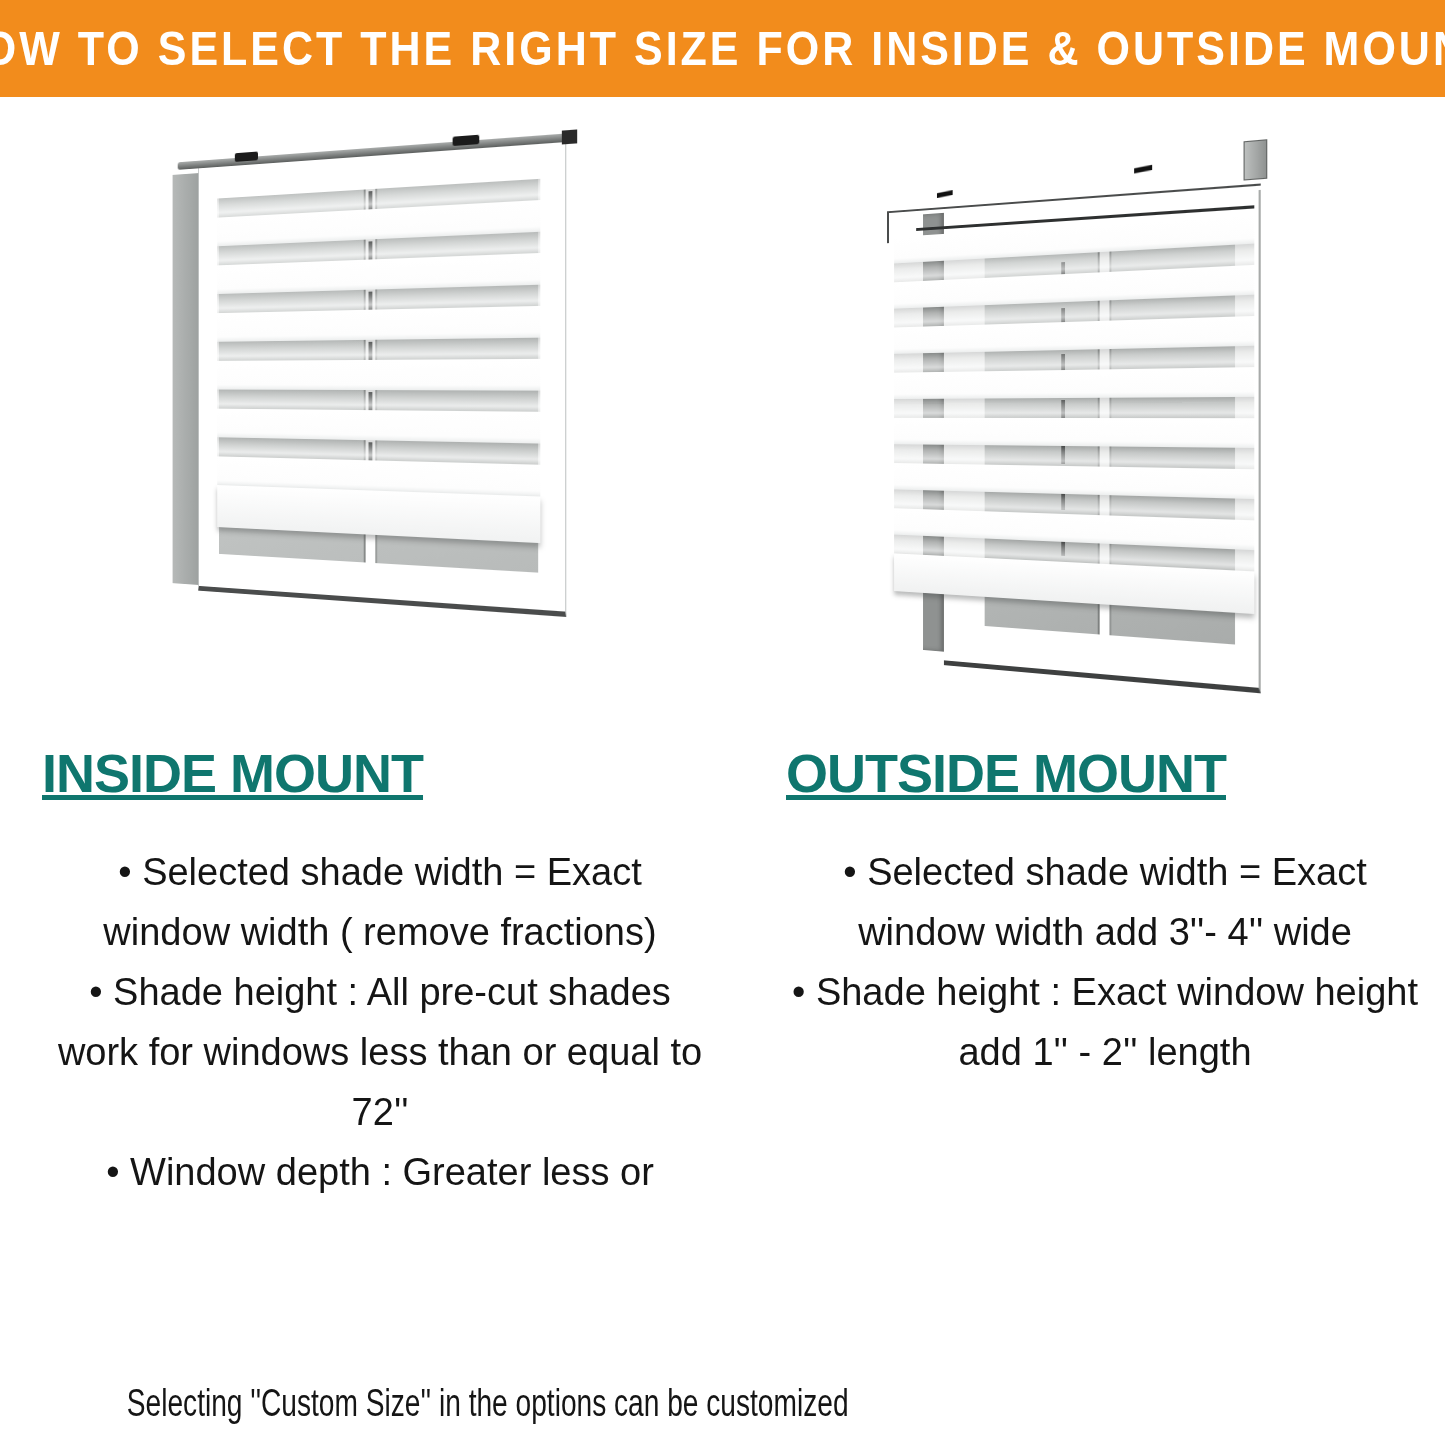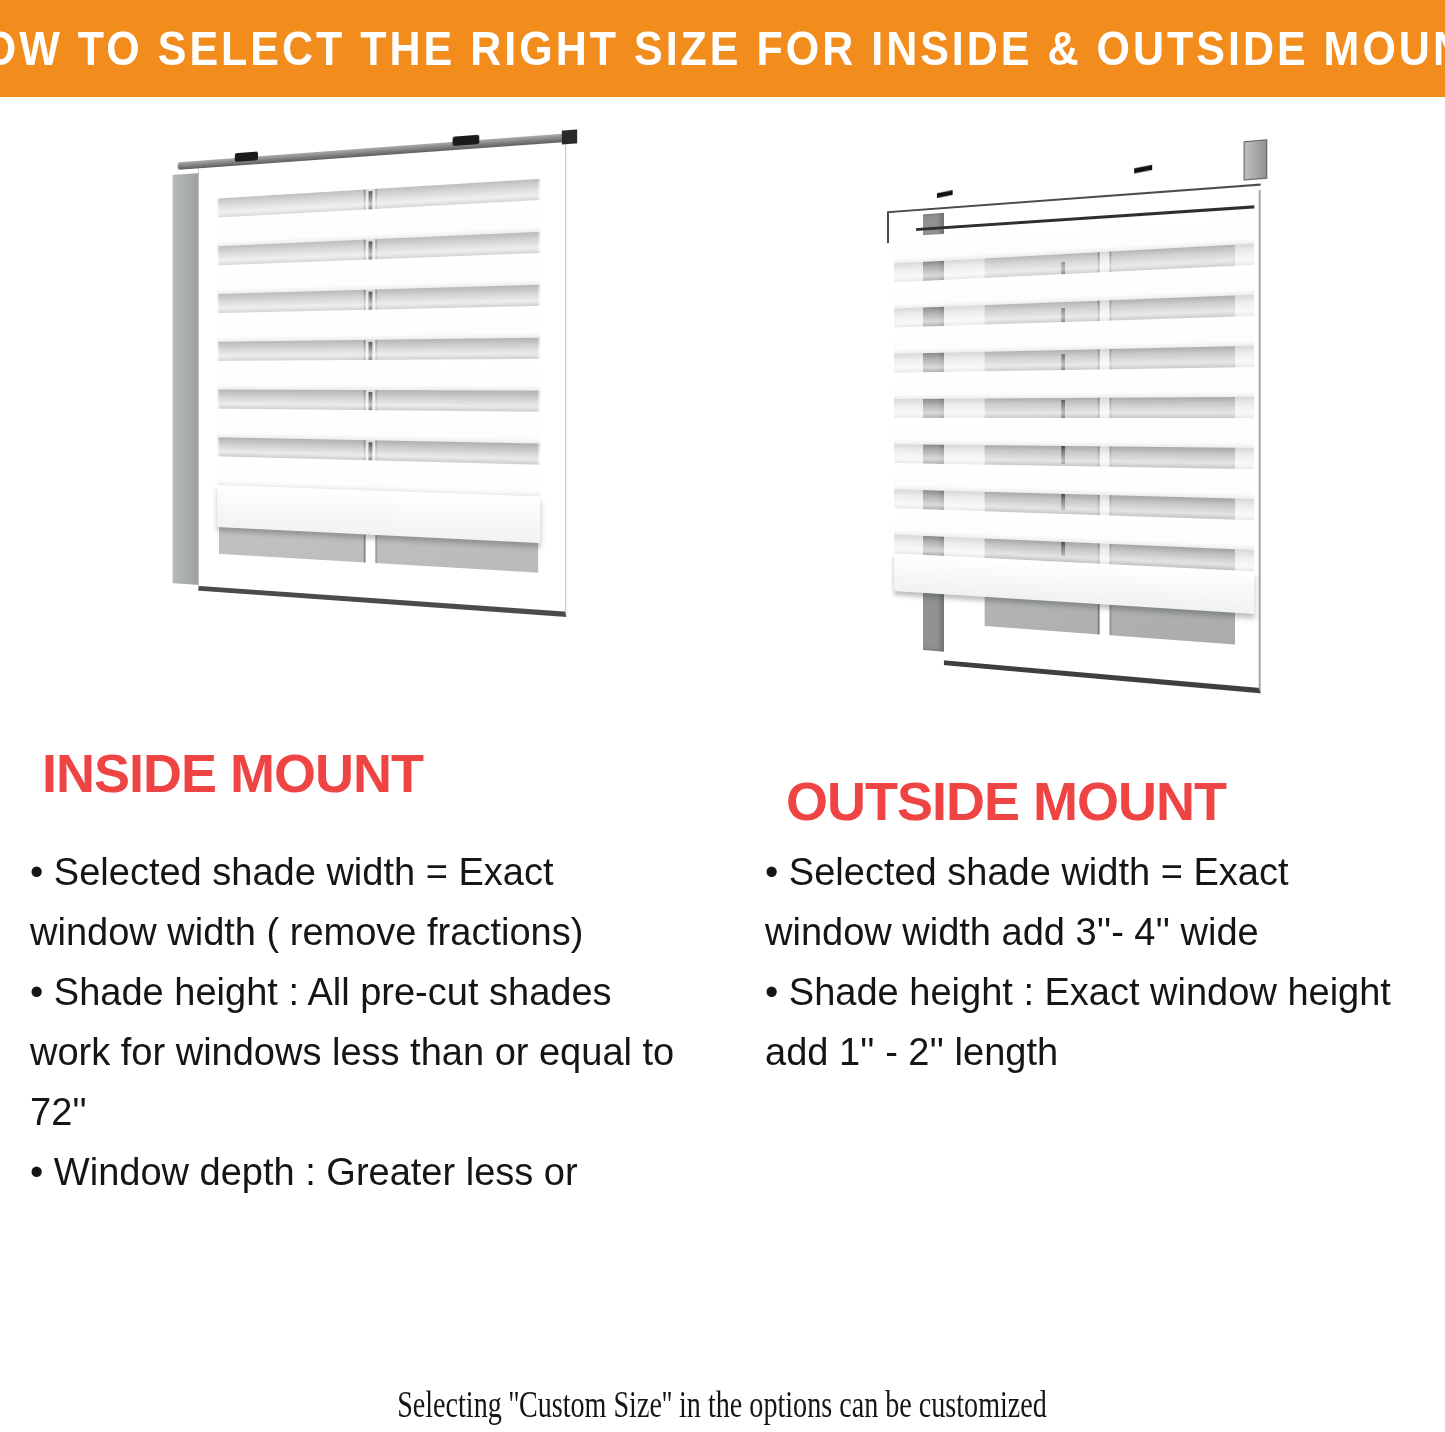--- a/index.html
+++ b/index.html
@@ -4,31 +4,31 @@
 <style>
   html,body{margin:0;padding:0;background:#fff;}
   .page{position:relative;width:1445px;height:1432px;background:#ffffff;overflow:hidden;
         font-family:"Liberation Sans",sans-serif;color:#111;}
   
   .banner{position:absolute;left:0;top:0;width:1445px;height:97px;background:#F28C1C;
           display:flex;align-items:center;justify-content:center;}
   .banner span{color:#ffffff;font-weight:bold;font-size:43px;letter-spacing:3px;
                white-space:nowrap;transform:scaleY(1.12);}
   
-  .h-orange{position:absolute;color:#ef4444;font-weight:bold;font-size:54px;
-            letter-spacing:-1px;white-space:nowrap;}
+  .h-orange{position:absolute;color:#0f766e;font-weight:bold;font-size:54px;
+            letter-spacing:-1px;white-space:nowrap;text-decoration:underline;}
   #h-inside{left:42px;top:742px;}
-  #h-outside{left:786px;top:742px;margin-top:28px;}
+  #h-outside{left:786px;top:742px;}
   
-  .col{position:absolute;font-size:38px;line-height:60px;color:#151515;}
+  .col{position:absolute;font-size:38px;line-height:60px;color:#151515;text-align:center;}
   .col div{white-space:nowrap;height:60px;}
   #col-left{left:30px;top:842px;width:700px;}
   #col-right{left:765px;top:842px;width:680px;}
   
-  .footer{position:absolute;left:0;right:0;top:1382px;text-align:center;font-family:Liberation Serif, serif;}
+  .footer{position:absolute;left:0;right:0;top:1382px;text-align:left;}
   .footer span{display:inline-block;font-size:38px;color:#151515;transform:scaleX(0.74);
                transform-origin:center;white-space:nowrap;}
   
   .illu{position:absolute;}
   .w3d{position:absolute;left:0;top:0;}
   .w3d *{position:absolute;}
   
   #illu-left{left:152px;top:152px;width:430px;height:520px;}
   .wL{width:410px;height:455px;transform:perspective(950px) rotateY(-17deg);}
   .jambL{left:0;top:10px;width:32px;height:434px;

